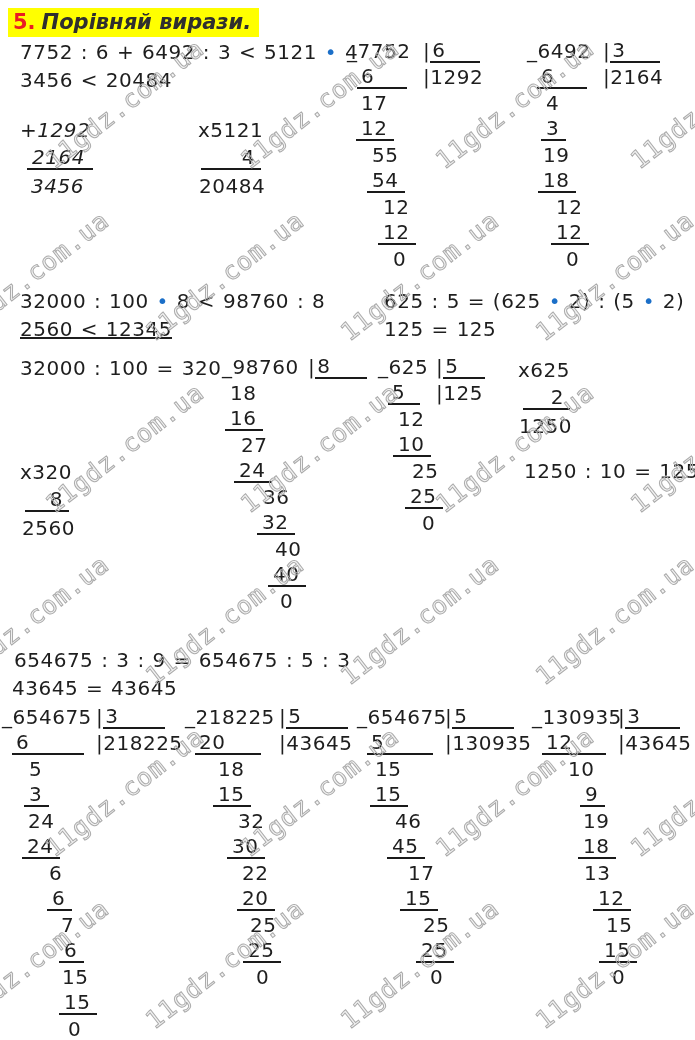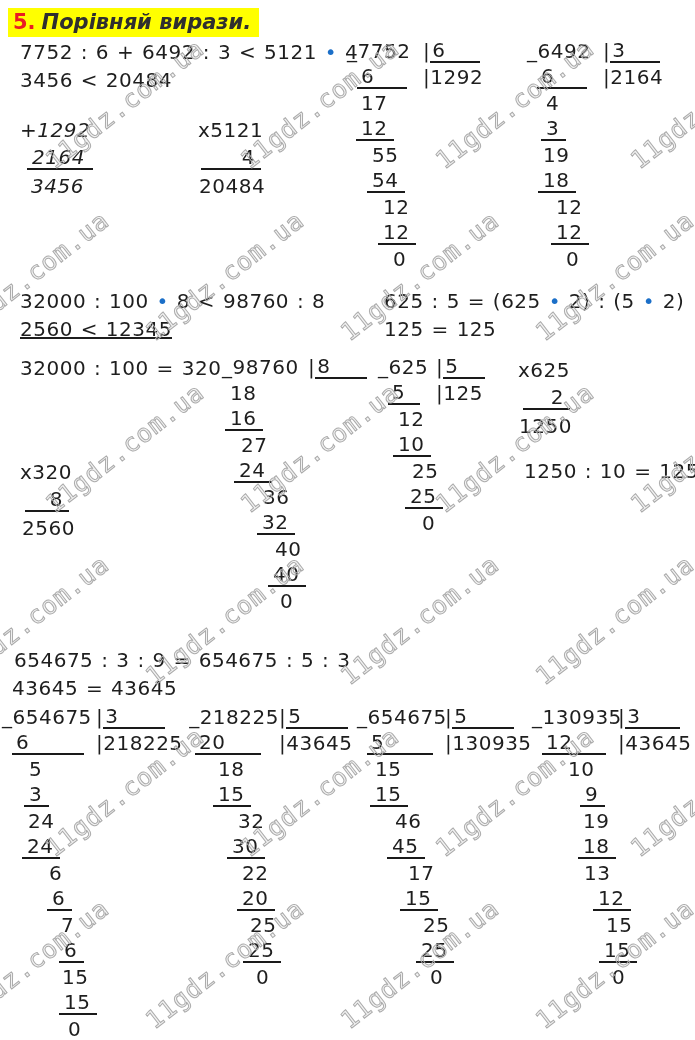--- a/index.html
+++ b/index.html
@@ -119,21 +119,21 @@
         <div class="drow"><span class="u" style="margin-left: 20px;">24</span></div>
         <div class="drow"><span style="margin-left: 47px;">6</span></div>
         <div class="drow"><span class="u" style="margin-left: 45px;">6</span></div>
         <div class="drow"><span style="margin-left: 59px;">7</span></div>
         <div class="drow"><span class="u" style="margin-left: 57px;">6</span></div>
         <div class="drow"><span style="margin-left: 60px;">15</span></div>
         <div class="drow"><span class="u" style="margin-left: 57px;">15</span></div>
         <div class="drow"><span style="margin-left: 66px;">0</span></div>
       </div>
       <div class="division" style="left: 185px; top: 704px;">
-        <div class="drow"><span class="lcell" style="width: 94px; text-align: right;">_218225</span><span>|</span><span class="u dsr" style="width: 62px;">5</span></div>
+        <div class="drow"><span class="lcell" style="width: 94px;">_218225</span><span>|</span><span class="u dsr" style="width: 62px;">5</span></div>
         <div class="drow"><span class="lcell" style="width: 94px;"><span class="u sub" style="width: 66px;">20</span></span><span>|</span><span>43645</span></div>
         <div class="drow"><span style="margin-left: 33px;">18</span></div>
         <div class="drow"><span class="u" style="margin-left: 28px;">15</span></div>
         <div class="drow"><span style="margin-left: 53px;">32</span></div>
         <div class="drow"><span class="u" style="margin-left: 42px;">30</span></div>
         <div class="drow"><span style="margin-left: 57px;">22</span></div>
         <div class="drow"><span class="u" style="margin-left: 52px;">20</span></div>
         <div class="drow"><span style="margin-left: 65px;">25</span></div>
         <div class="drow"><span class="u" style="margin-left: 58px;">25</span></div>
         <div class="drow"><span style="margin-left: 71px;">0</span></div>

